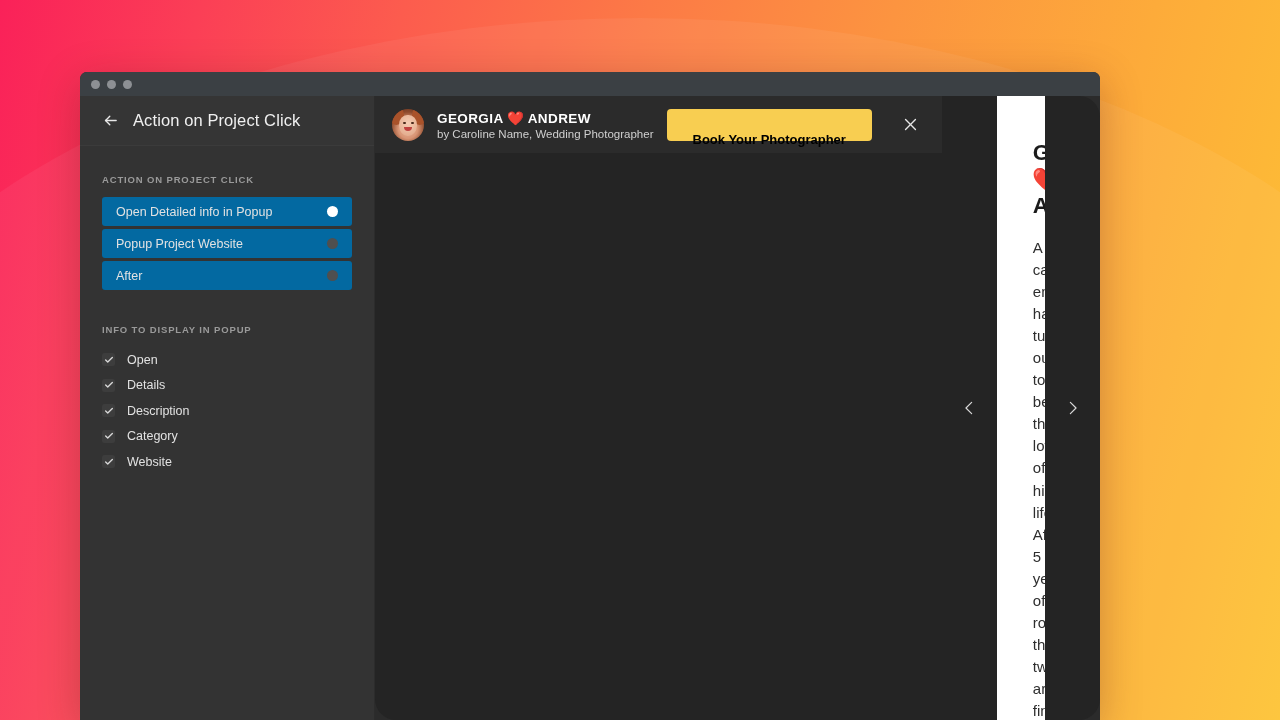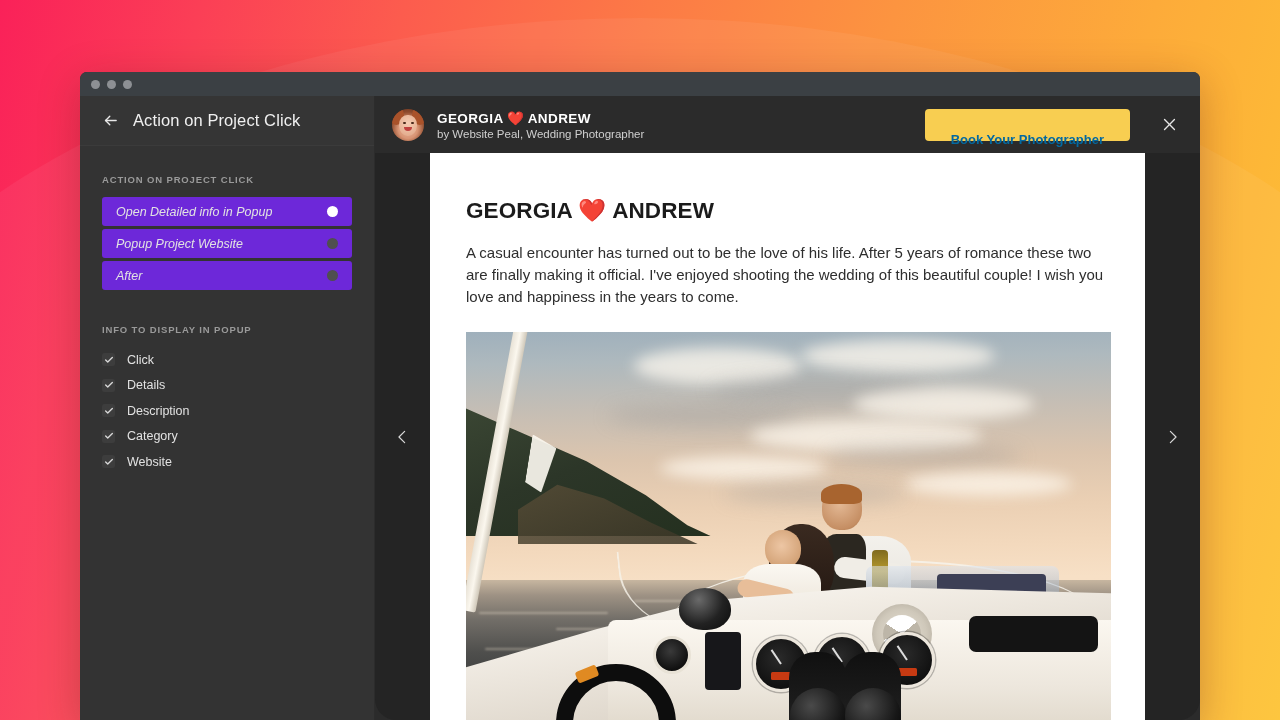--- a/index.html
+++ b/index.html
@@ -24,21 +24,21 @@
     position:absolute; left:-18%; top:2.5%;
     width:136%; height:150%;
     border-radius:50%;
     background:rgba(255,255,255,0.055);
     pointer-events:none;
   }
 
   
   #window {
     position:absolute; left:80px; top:72px;
-    width:1120px; height:648px;
+    width:1020px; height:648px;
     background:#2B2B2B;
     border-radius:7px 7px 0 0;
     overflow:hidden;
     box-shadow:0 10px 42px rgba(90,20,20,0.30);
     display:flex; flex-direction:column;
   }
   #titlebar {
     height:24px; background:#3B4044;
     display:flex; align-items:center; padding-left:11px; gap:7px;
     flex:0 0 auto;
@@ -70,23 +70,23 @@
     font-size:16.5px; color:#f0f0f0; font-weight:400; letter-spacing:.1px;
     white-space:nowrap;
   }
   #sidebar-scroll { flex:1 1 auto; padding:28px 22px 10px; overflow:hidden; }
 
   .section-label {
     font-size:9.5px; letter-spacing:.85px; color:#9a9a9a;
     font-weight:700; text-transform:uppercase; margin-bottom:12px;
   }
   .radio-row {
-    height:29px; background:#6d28d9; border-radius:3px;
+    height:29px; background:#0369a1; border-radius:3px;
     display:flex; align-items:center; justify-content:space-between;
-    padding:0 14px; margin-bottom:3px; cursor:pointer;font-style:italic;
+    padding:0 14px; margin-bottom:3px; cursor:pointer;
   }
   .radio-row .lbl { font-size:12.5px; color:#e2e2e2; }
   .radio-dot {
     width:11px; height:11px; border-radius:50%;
     background:#4F4F4F; flex:0 0 auto;
   }
   .radio-row.selected .radio-dot { background:#FFFFFF; }
 
   #info-section { margin-top:34px; }
   .check-row {
@@ -98,21 +98,21 @@
     background:#3D3D3D; flex:0 0 auto;
     display:flex; align-items:center; justify-content:center;
     color:#d8d8d8;
   }
   .check-box svg { display:block; }
   .check-row .lbl { font-size:12.5px; color:#e2e2e2; }
 
   
   #viewer {
     flex:1 1 auto; background:#242424; position:relative;
-    display:flex; flex-direction:column; min-width:0;border-radius:21px;
+    display:flex; flex-direction:row; min-width:0;border-radius:21px;
   }
   #viewer-topbar {
     height:57px; flex:0 0 auto;
     display:flex; align-items:center;
     padding:0 18px 0 17px; gap:13px;
     background:#2B2B2B;
   }
   #avatar {
     width:32px; height:32px; border-radius:50%;
     flex:0 0 auto; overflow:hidden; position:relative;
@@ -143,21 +143,21 @@
   #title-block { display:flex; flex-direction:column; gap:2px; min-width:0; }
   #viewer-title {
     font-size:13.5px; font-weight:700; color:#ffffff; letter-spacing:.4px;
     white-space:nowrap;
   }
   #viewer-title .heart { font-weight:400; letter-spacing:0; }
   #viewer-subtitle { font-size:11.5px; color:#cfcfcf; white-space:nowrap; }
 
   #book-btn {
     margin-left:auto;
-    background:#F8CE51; color:#0369a1;
+    background:#F8CE51; color:#000000;
     font-size:13px; font-weight:700;
     border:none; border-radius:4px;
     padding:16px 26px; height:29px; line-height:29px;
     cursor:pointer; white-space:nowrap;
   }
   #close-btn {
     width:26px; height:26px; margin-left:13px; flex:0 0 auto;
     display:flex; align-items:center; justify-content:center;
     color:#e6e6e6; cursor:pointer;
   }
@@ -427,21 +427,21 @@
 
         <div id="info-section">
           <div class="section-label">INFO TO DISPLAY IN POPUP</div>
 
           <div class="check-row">
             <span class="check-box">
               <svg width="10" height="10" viewBox="0 0 24 24" fill="none" stroke="currentColor" stroke-width="3.2" stroke-linecap="round" stroke-linejoin="round">
                 <polyline points="20,6 9,17 4,12"></polyline>
                 </svg>
             </span>
-            <span class="lbl">Click</span>
+            <span class="lbl">Open</span>
           </div>
 
           <div class="check-row">
             <span class="check-box">
               <svg width="10" height="10" viewBox="0 0 24 24" fill="none" stroke="currentColor" stroke-width="3.2" stroke-linecap="round" stroke-linejoin="round">
                 <polyline points="20,6 9,17 4,12"></polyline>
                 </svg>
             </span>
             <span class="lbl">Details</span>
           </div>
@@ -487,21 +487,21 @@
           <span class="eye-r"></span>
           <span class="mouth"></span>
         </div>
 
         <div id="title-block">
           <div id="viewer-title">
             <span>GEORGIA</span>
             <span class="heart">❤️</span>
             <span>ANDREW</span>
           </div>
-          <div id="viewer-subtitle">by Website Peal, Wedding Photographer</div>
+          <div id="viewer-subtitle">by Caroline Name, Wedding Photographer</div>
         </div>
 
         <button id="book-btn">Book Your Photographer</button>
 
         <span id="close-btn">
           <svg width="17" height="17" viewBox="0 0 24 24" fill="none" stroke="currentColor" stroke-width="1.9" stroke-linecap="round">
             <line x1="5" y1="5" x2="19" y2="19"></line>
               <line x1="19" y1="5" x2="5" y2="19"></line>
           </svg>
         </span>

